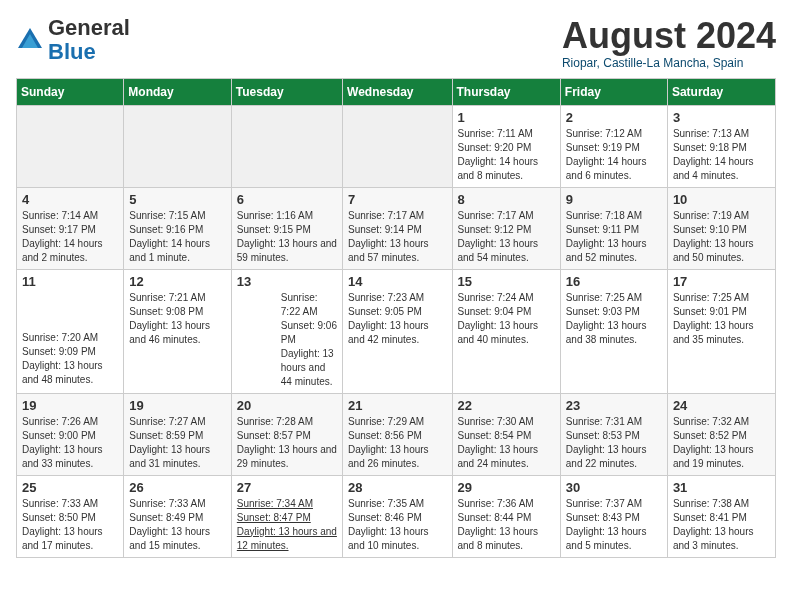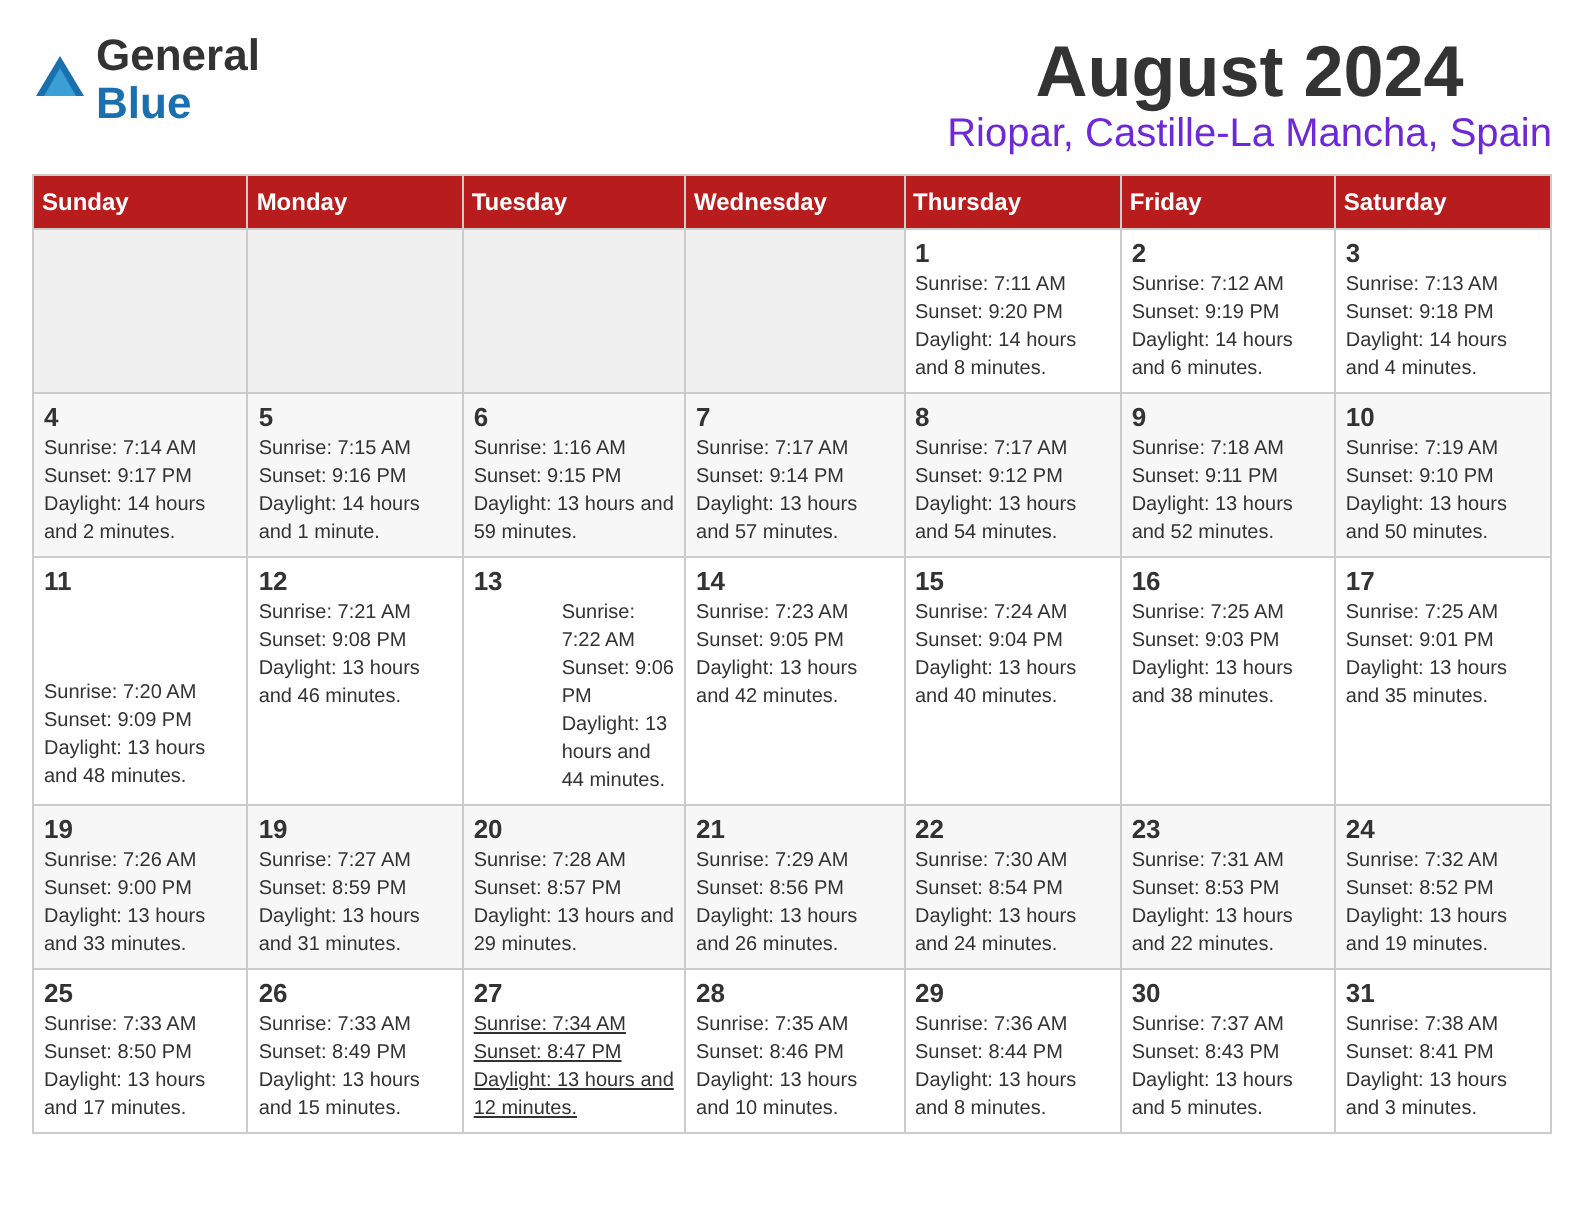--- a/index.html
+++ b/index.html
@@ -26,39 +26,39 @@
       font-weight: bold;
       line-height: 1.1;
     }
     .logo-general { color: #333; }
     .logo-blue { color: #1a6faf; }
     .logo-icon {
       width: 28px;
       height: 28px;
     }
     .title-area {
-      text-align: center;
+      text-align: left;
     }
     .month-year {
       font-size: 36px;
       font-weight: bold;
       color: #333;
       line-height: 1.1;
     }
     .location {
-      font-size: 20px;
-      color: #6d28d9;
+      font-size: 12px;
+      color: #0c4a6e;
     }
     table {
       width: 100%;
       border-collapse: collapse;
       font-size: 11px;
     }
     thead tr th {
-      background-color: #b91c1c;
+      background-color: #15803d;
       color: #fff;
       padding: 6px 4px;
       text-align: left;
       font-size: 12px;
       font-weight: bold;
       border: 1px solid #ccc;
     }
     tbody tr td {
       border: 1px solid #ccc;
       padding: 4px 5px;

